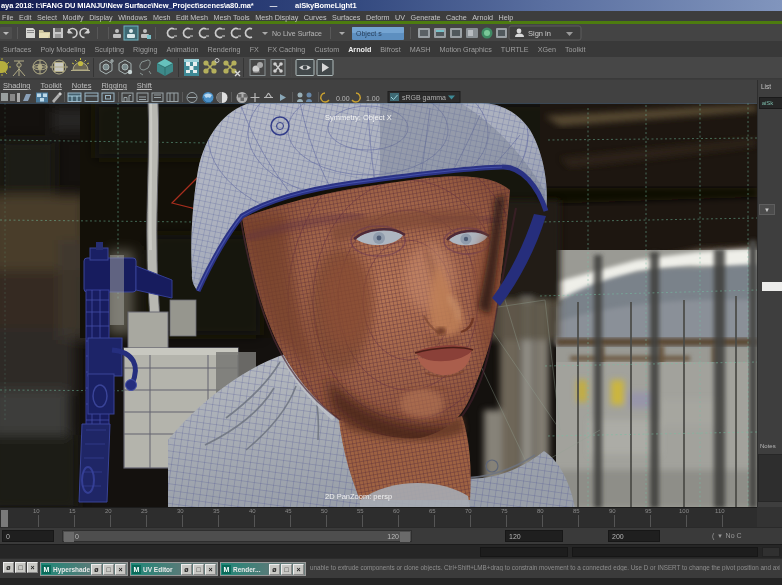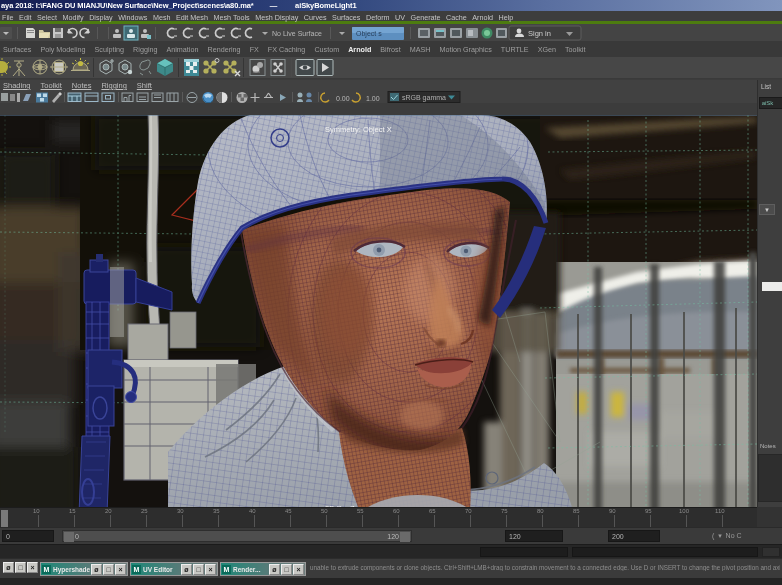--- a/index.html
+++ b/index.html
@@ -27,21 +27,21 @@
   #shelf{left:0;top:57px;width:782px;height:22px;background:#474747;border-bottom:1px solid #3a3a3a;}
   
   #panelmenu{left:0;top:80px;width:757px;height:11px;background:#414141;color:#bdbdbd;
     font-size:7.5px;line-height:11px;}
   #panelmenu span{margin-right:10px;text-decoration:underline;}
   #panelbar{left:0;top:91px;width:757px;height:12px;background:#414141;}
   
   #rightpanel{left:757px;top:80px;width:25px;height:430px;background:#3e3e3e;border-left:1px solid #2e2e2e;
     color:#c0c0c0;font-size:6.5px;}
   
-  #viewport{left:0;top:115px;width:757px;height:456px;background:#181614;text-align:right;}
+  #viewport{left:0;top:103px;width:757px;height:456px;background:#181614;text-align:right;}
   
   #timeslider{left:0;top:507px;width:757px;height:20px;background:#2d2d2d;border-top:1px solid #1c1c1c;}
   #tsright{left:757px;top:507px;width:25px;height:20px;background:#333;}
   .tick{position:absolute;top:7px;width:1px;height:13px;background:#555;}
   .ticknum{position:absolute;top:0px;font-size:6px;color:#8a8a8a;}
   
   #rangerow{left:0;top:527px;width:782px;height:17px;background:#3a3a3a;border-top:1px solid #2a2a2a;}
   .rfield{position:absolute;top:2px;height:12px;background:#1f1f1f;color:#b5b5b5;font-size:7px;
     line-height:12px;padding-left:3px;border:1px solid #171717;}
   

